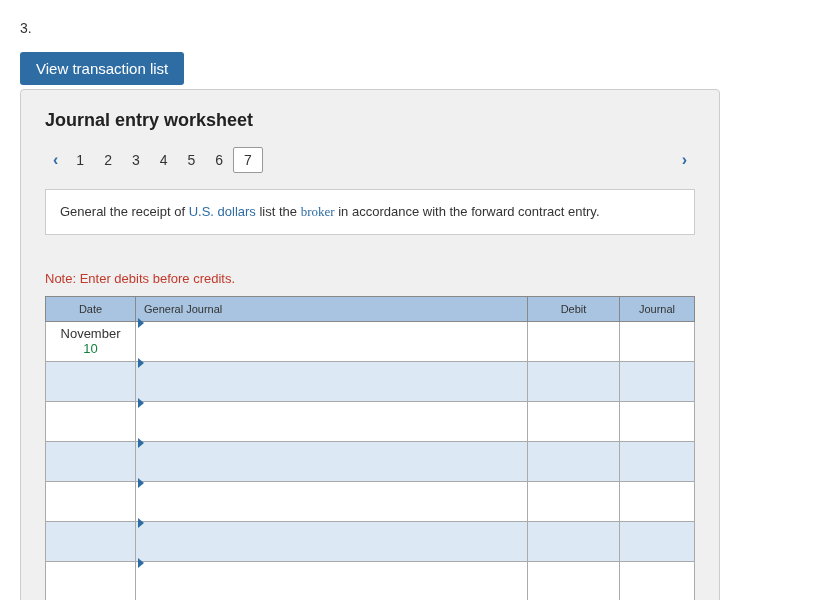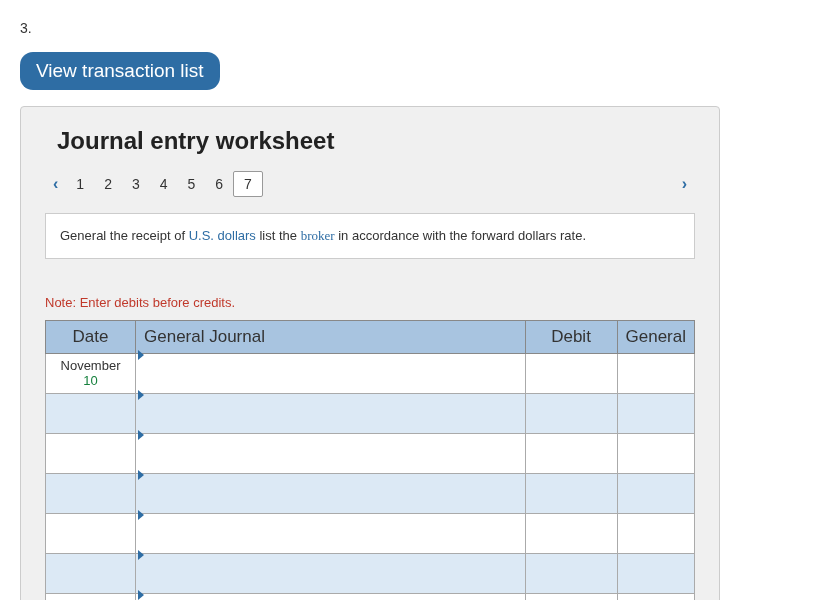--- a/index.html
+++ b/index.html
@@ -10,38 +10,37 @@
       color: #333;
       padding: 20px;
       width: 816px;
       min-height: 600px;
     }
     .view-transaction-btn {
       background: #2e6da4;
       color: #fff;
       border: none;
       padding: 8px 16px;
-      border-radius: 13px;
+      border-radius: 3px;
       cursor: pointer;
-      font-size: 19px;
-      margin-bottom: 16px;
+      font-size: 15px;
+      margin-bottom: 4px;
     }
     .worksheet-container {
       background: #f0f0f0;
       border: 1px solid #ccc;
       border-radius: 4px;
       padding: 20px 24px 20px 24px;
       max-width: 700px;
     }
     .worksheet-title {
-      font-size: 24px;
+      font-size: 18px;
       font-weight: bold;
       margin-bottom: 16px;
       color: #222;
-      margin-left: 12px;
     }
     .pagination {
       display: flex;
       align-items: center;
       margin-bottom: 16px;
       gap: 0;
     }
     .page-arrow {
       background: none;
       border: none;
@@ -81,21 +80,21 @@
     }
     .journal-table {
       width: 100%;
       border-collapse: collapse;
       margin-bottom: 16px;
     }
     .journal-table thead tr th {
       background: #a8c4e0;
       border: 1px solid #888;
       padding: 6px 8px;
-      font-size: 17px;
+      font-size: 11px;
       font-weight: normal;
       text-align: center;
       color: #333;
     }
     .journal-table thead tr th.date-col {
       width: 90px;
       text-align: center;
     }
     .journal-table thead tr th.journal-col {
       text-align: left;
@@ -170,32 +169,32 @@
     <button class="page-num">2</button>
     <button class="page-num">3</button>
     <button class="page-num">4</button>
     <button class="page-num">5</button>
     <button class="page-num">6</button>
     <button class="page-num active">7</button>
     <button class="page-arrow" style="margin-left:auto;">›</button>
   </div>
 
   <div class="description-box">
-    <span>General the receipt of </span><span style="color:#2e6da4;">U.S. dollars</span><span> list the </span><span style="color:#2e6da4;font-family:Liberation Serif, serif;">broker</span><span> in accordance with the forward dollars rate.</span>
+    <span>General the receipt of </span><span style="color:#2e6da4;">U.S. dollars</span><span> list the </span><span style="color:#2e6da4;font-family:Liberation Serif, serif;">broker</span><span> in accordance with the forward contract entry.</span>
   </div>
 
   <div class="note-text">Note: Enter debits before credits.</div>
 
   <table class="journal-table">
     <thead>
       <tr>
         <th class="date-col">Date</th>
         <th class="journal-col">General Journal</th>
         <th class="debit-col">Debit</th>
-        <th class="credit-col">General</th>
+        <th class="credit-col">Journal</th>
       </tr>
     </thead>
     <tbody>
       <tr>
         <td class="date-cell">
           <span>November</span><br>
           <span style="color:#15803d;">10</span>
         </td>
         <td>
           <span class="tri"></span>

